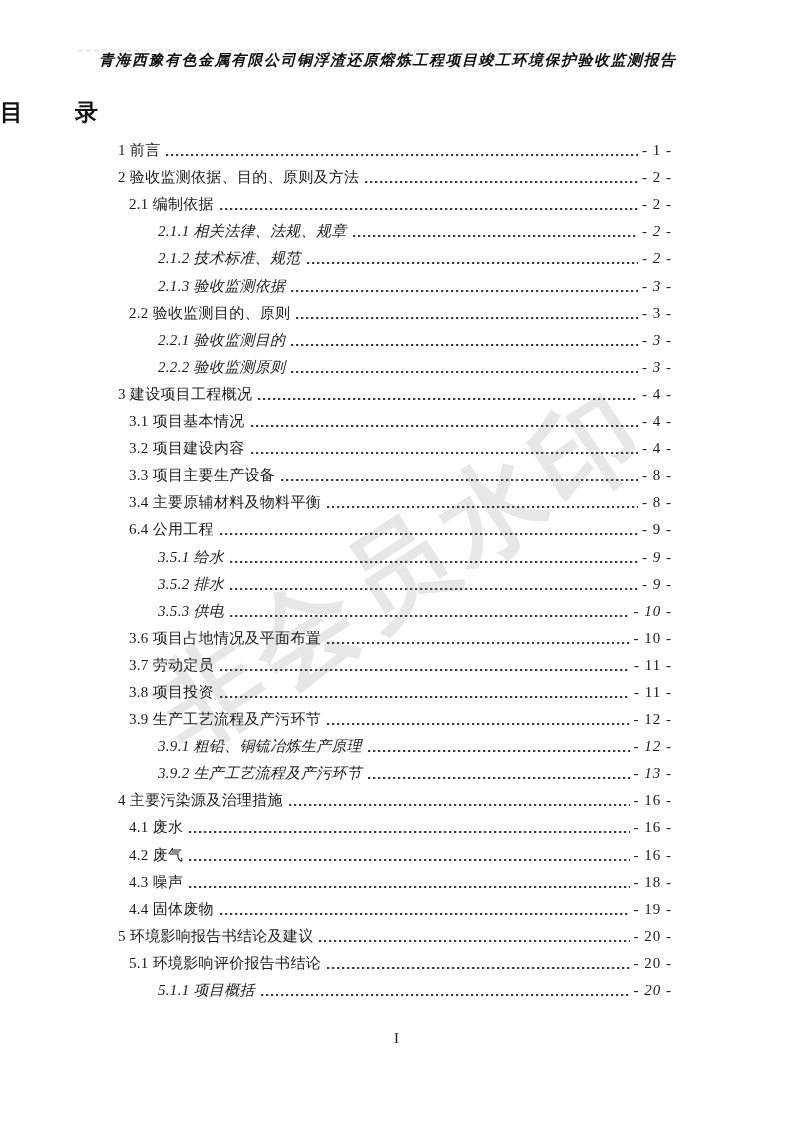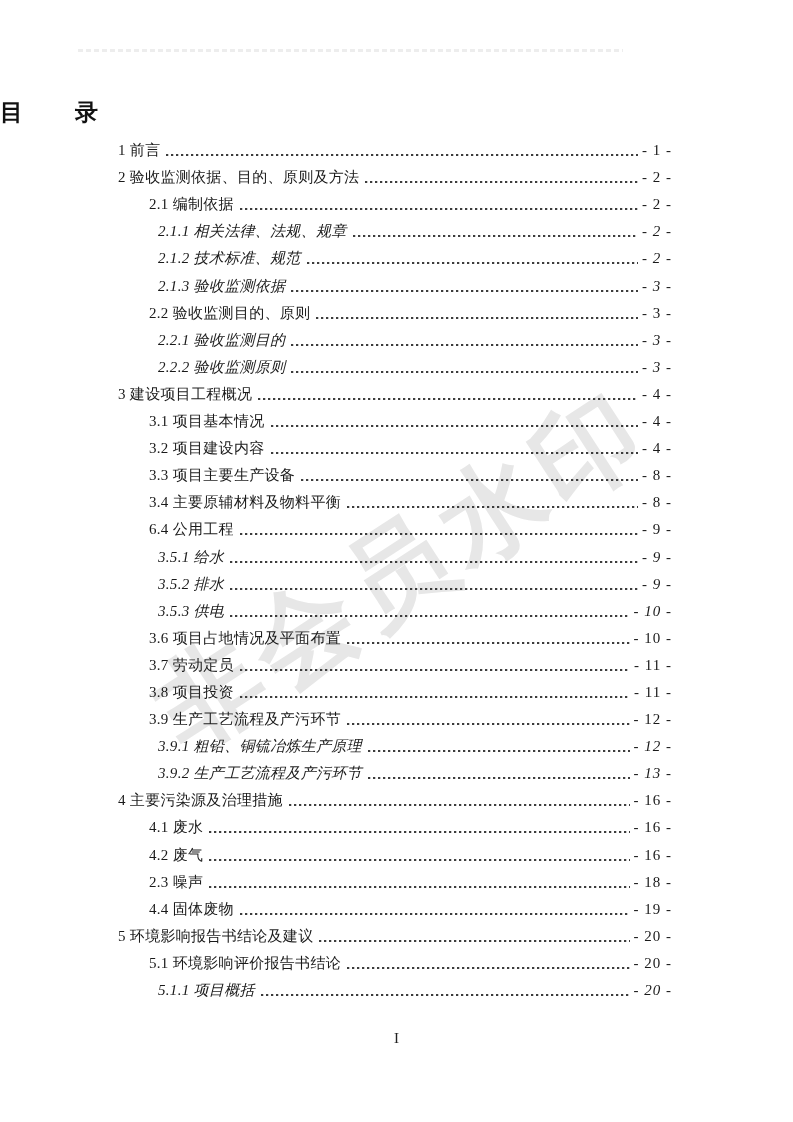--- a/index.html
+++ b/index.html
@@ -74,21 +74,21 @@
   }
   .toc-row {
     display: flex;
     align-items: flex-end;
     height: 27.1px;
     padding-bottom: 5px;
     box-sizing: border-box;
     font-size: 15px;
     line-height: 1;
   }
-  .toc-row.level-2 { margin-left: 31px; }
+  .toc-row.level-2 { margin-left: 11px; }
   .toc-row.level-3 { margin-left: 40px; font-style: italic; }
   .toc-label {
     white-space: nowrap;
     letter-spacing: 0.3px;
     text-align: center;
   }
   .toc-leader {
     flex: 1;
     height: 4px;
     margin: 0 4px 1px 6px;
@@ -113,20 +113,21 @@
   }
 </style>
 </head>
 <body>
 
 <div class="page">
   <div class="watermark">非会员水印</div>
 
   <div class="scan-artifact"></div>
 
+  <div class="doc-header">青海西豫有色金属有限公司铜浮渣还原熔炼工程项目竣工环境保护验收监测报告</div>
 
   <h1 class="doc-title">目　　录</h1>
 
   <div class="toc" id="toc">
       <div class="toc-row level-1">
         <span class="toc-label">1 前言</span>
         <span class="toc-leader"></span>
         <span class="toc-page">- 1 -</span>
       </div>
       <div class="toc-row level-1">
@@ -253,21 +254,21 @@
         <span class="toc-label">4.1 废水</span>
         <span class="toc-leader"></span>
         <span class="toc-page">- 16 -</span>
       </div>
       <div class="toc-row level-2">
         <span class="toc-label">4.2 废气</span>
         <span class="toc-leader"></span>
         <span class="toc-page">- 16 -</span>
       </div>
       <div class="toc-row level-2">
-        <span class="toc-label">2.3 噪声</span>
+        <span class="toc-label">4.3 噪声</span>
         <span class="toc-leader"></span>
         <span class="toc-page">- 18 -</span>
       </div>
       <div class="toc-row level-2">
         <span class="toc-label">4.4 固体废物</span>
         <span class="toc-leader"></span>
         <span class="toc-page">- 19 -</span>
       </div>
       <div class="toc-row level-1">
         <span class="toc-label">5 环境影响报告书结论及建议</span>

